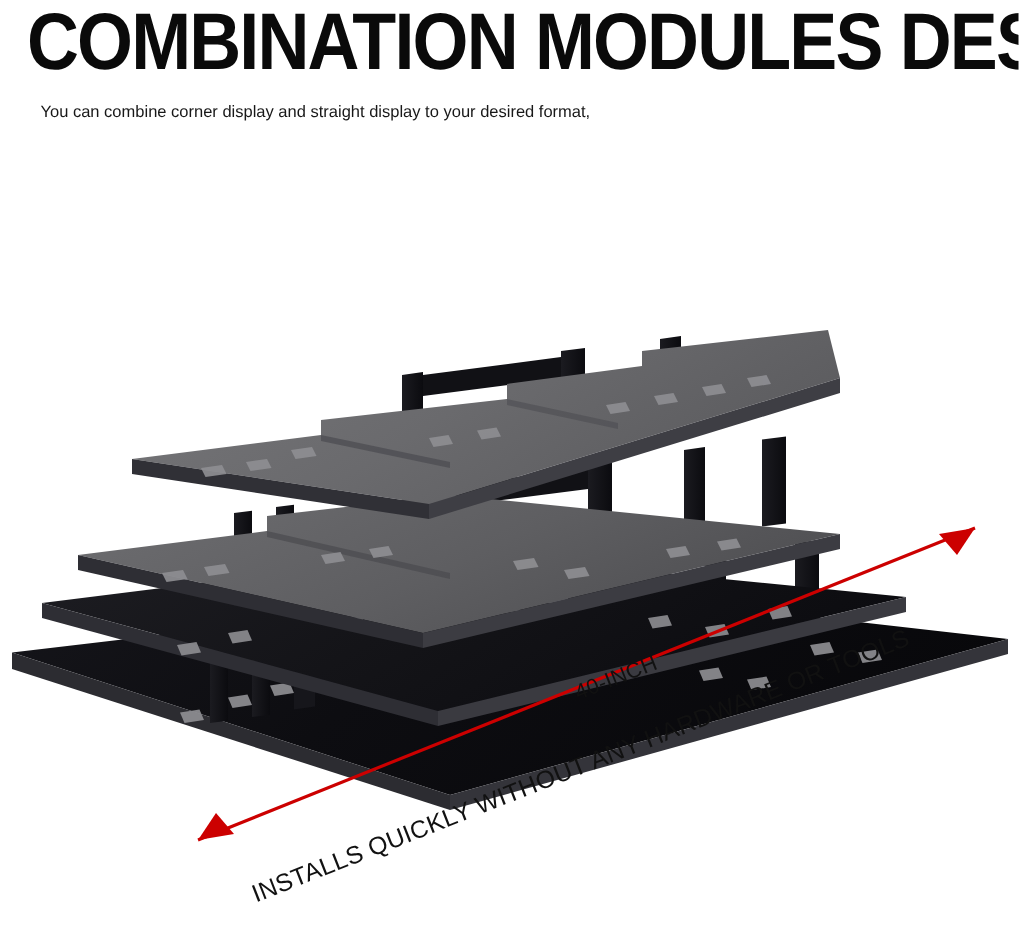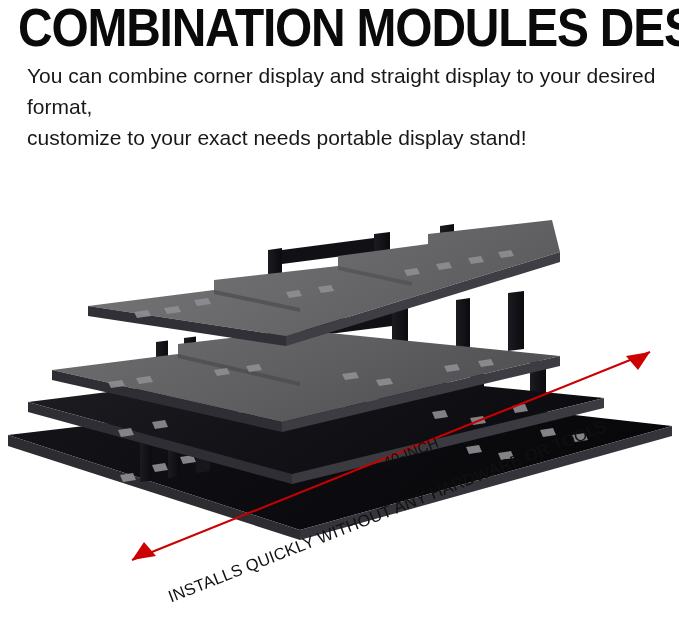--- a/index.html
+++ b/index.html
@@ -22,21 +22,21 @@
     line-height:52px;
     letter-spacing:-1.2px;
     color:#0a0a0a;
     transform:scaleX(1.02) scaleY(1.14);
     transform-origin:left top;
     white-space:nowrap;
   }
   .subtitle{
     position:absolute;left:27px;top:60px;
     width:640px;
-    font-size:21px;
+    font-size:11px;
     line-height:31px;
     color:#181818;
   }
   .subtitle .l2{display:block;}
 
   
   #stage{position:absolute;left:0;top:130px;width:679px;height:489px;}
   #stage svg{display:block;}
 
   
@@ -63,21 +63,20 @@
 </style>
 </head>
 <body>
 
 <div id="page">
 
   <div class="title">COMBINATION MODULES DESIGN</div>
 
   <div class="subtitle">
     <span class="l1">You can combine corner display and straight display to your desired format,</span>
-    <span class="l2">customize to your exact needs portable display stand!</span>
   </div>
 
   <div id="stage">
     <svg width="679" height="489" viewBox="0 0 679 489" xmlns="http://www.w3.org/2000/svg">
       <defs>
         <linearGradient id="gTopLight" x1="0" y1="0" x2="1" y2="0.4">
           <stop offset="0" stop-color="#77777a"></stop>
           <stop offset="0.55" stop-color="#6a6a6d"></stop>
           <stop offset="1" stop-color="#5c5c5f"></stop>
         </linearGradient>

